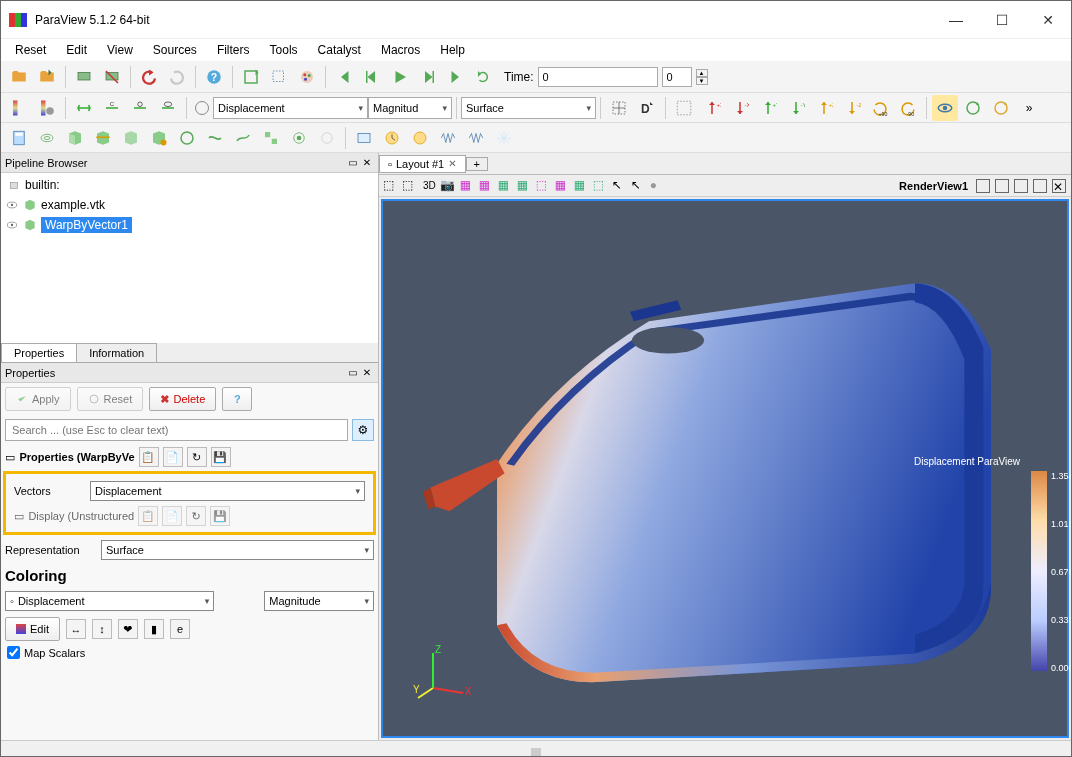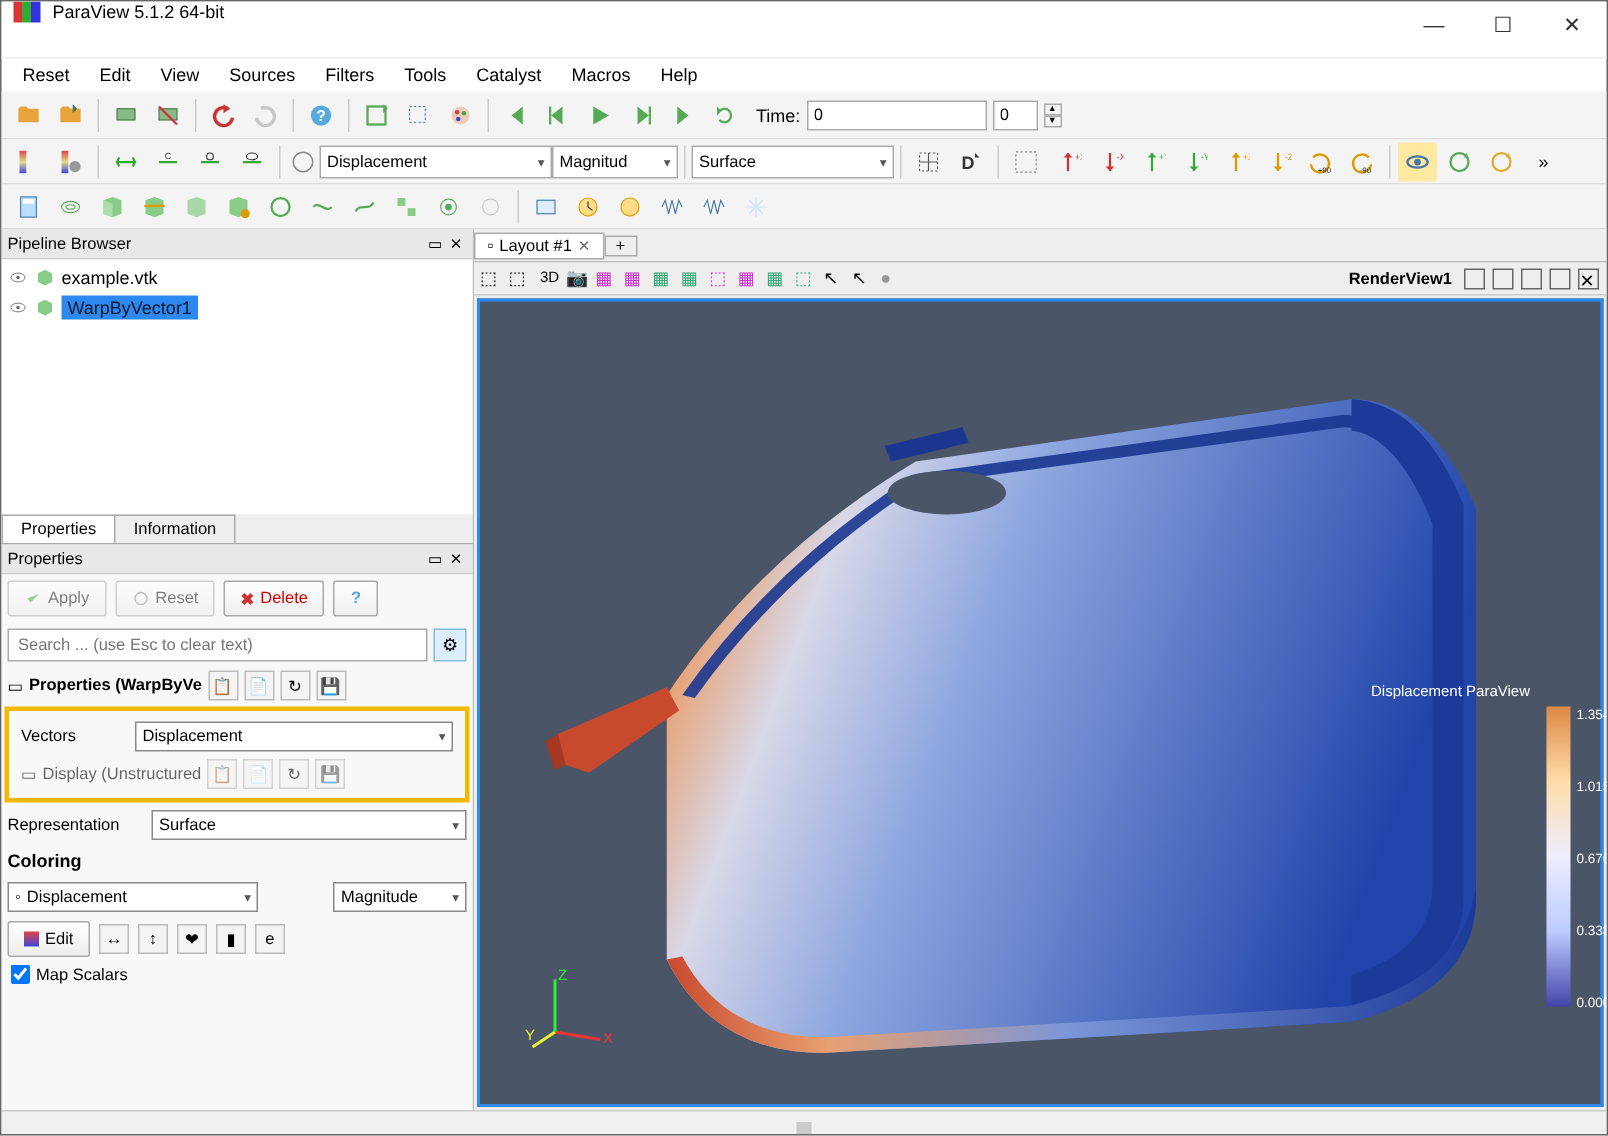--- a/index.html
+++ b/index.html
@@ -1,58 +1,58 @@
 <!DOCTYPE html>
 <html><head>
 <meta charset="utf-8">
 <style>
 * { box-sizing: border-box; margin: 0; padding: 0; font-family: "Segoe UI", Tahoma, sans-serif; }
 body { background: #fff; font-size: 12px; color: #000; overflow: hidden; width: 1072px; height: 757px; border: 1px solid #666; }
-.titlebar { height: 38px; display: flex; align-items: flex-start; padding: 0 0 0 8px; background: #fff; border-bottom: 1px solid #eee; }
+.titlebar { height: 38px; display: flex; align-items: center; padding: 0 0 0 8px; background: #fff; border-bottom: 1px solid #eee; }
 .titlebar .logo { width: 18px; height: 14px; background: linear-gradient(90deg,#d33 33%,#3a3 33% 66%,#33d 66%); margin-right: 8px;}
 .titlebar .title { flex: 1; font-size: 12px; }
 .titlebar .winbtn { width: 46px; height: 30px; display: flex; align-items: center; justify-content: center; color: #333; font-size: 14px; }
 .menubar { height: 22px; display: flex; align-items: center; padding: 0 6px; gap: 4px; }
 .menubar span { padding: 2px 8px; }
 .toolbar { display: flex; align-items: center; padding: 1px 4px; border-bottom: 1px solid #ddd; background: #f4f4f4; flex-wrap: wrap; }
 .tbtn { width: 26px; height: 26px; display:flex; align-items:center; justify-content:center; margin: 1px; border-radius:2px; }
 .tbtn svg { width: 18px; height: 18px; }
 .sep { width: 1px; height: 22px; background: #ccc; margin: 0 4px;}
 .combo { height: 22px; border: 1px solid #aaa; background: #fff; padding: 0 18px 0 4px; font-size: 11px; position: relative; display: flex; align-items: center; }
 .combo::after { content:"▾"; position: absolute; right: 4px; font-size:9px; color:#555;}
 .time-box { display:flex; align-items:center; gap:4px; margin-left:6px;}
 .time-box input { height:20px; border:1px solid #aaa; padding:0 4px; font-size:11px; }
 .main { display: flex; height: calc(100% - 30px - 22px - 32px - 30px - 30px - 24px); }
-.left { width: 315px; display:flex; flex-direction:column; border-right:1px solid #bbb; }
+.left { width: 378px; display:flex; flex-direction:column; border-right:1px solid #bbb; }
 .panel-hdr { background:#e8e8e8; height:20px; display:flex; align-items:center; padding:0 4px; font-size:11px; border-bottom:1px solid #ccc; }
 .panel-hdr .spacer{flex:1}
 .panel-hdr .pbtn{width:14px;height:14px;display:flex;align-items:center;justify-content:center;font-size:10px;}
 .pipeline { flex:0 0 170px; background:#fff; overflow:auto; padding:2px; }
 .tree-item{display:flex;align-items:center;height:20px;gap:4px;padding-left:4px;}
 .tree-item.l1{padding-left:24px;}
 .eye{width:14px;height:14px;color:#555;}
 .cube-ico{width:14px;height:14px;}
-.tree-item.selected span.label{background:#2d89ef;color:#0f172a;padding:1px 4px;}
+.tree-item.selected span.label{background:#2d89ef;color:#ffffff;padding:1px 4px;}
 .tabs{display:flex;border-bottom:1px solid #aaa;background:#eee;}
 .tab{padding:3px 12px;border:1px solid #aaa;border-bottom:none;background:#fff;font-size:11px;margin-right:-1px;}
 .tab.inactive{background:#eee;}
 .props{flex:1;overflow:auto;background:#f8f8f8;}
 .props-row{display:flex;gap:6px;padding:4px;}
 .btn{border:1px solid #aaa;background:linear-gradient(#fff,#eee);height:24px;padding:0 10px;display:flex;align-items:center;gap:4px;font-size:11px;border-radius:2px;}
 .btn.del{color:#c00;}
 .search{display:flex;padding:4px;gap:4px;}
 .search input{flex:1;height:22px;border:1px solid #aaa;padding:0 6px;color:#999;font-size:11px;}
 .gear{width:22px;height:22px;border:1px solid #8bd;background:#def;display:flex;align-items:center;justify-content:center;}
 .section-hdr{display:flex;align-items:center;padding:2px 4px;gap:4px;font-size:11px;}
 .minibtn{width:20px;height:20px;border:1px solid #bbb;background:#f4f4f4;display:flex;align-items:center;justify-content:center;}
 .highlight-box{border:3px solid #f5b800;padding:4px;margin:2px;}
 .field-row{display:flex;align-items:center;padding:3px 4px;gap:6px;font-size:11px;}
 .field-row label{width:70px;}
 .field-row .combo, .field-row input.txt{flex:1;height:20px;border:1px solid #888;padding:0 4px;font-size:11px;background:#fff;}
-.subhdr{font-weight:bold;padding:4px;font-size:12px;}
+.subhdr{font-weight:bold;padding:4px;font-size:15px;}
 .chk{display:flex;align-items:center;gap:4px;padding:2px 6px;font-size:11px;}
 .right{flex:1;display:flex;flex-direction:column;background:#ececec;}
 .layout-tabs{height:22px;display:flex;align-items:center;background:#eee;border-bottom:1px solid #bbb;}
 .layout-tab{padding:2px 8px;border:1px solid #aaa;background:#fff;font-size:11px;display:flex;align-items:center;gap:4px;}
 .layout-tab .x{font-size:10px;color:#666;}
 .plus-tab{width:22px;text-align:center;border:1px solid #aaa;background:#eee;font-size:11px;}
 .view-toolbar{height:22px;display:flex;align-items:center;padding:0 4px;gap:3px;background:#eee;border-bottom:1px solid #ccc;}
 .view-toolbar .mini{width:16px;height:16px;}
 .view-toolbar .rvlabel{margin-left:auto;font-weight:bold;font-size:11px;margin-right:4px;}
 .sqbtn{width:14px;height:14px;border:1px solid #666;margin:0 1px;}
@@ -452,20 +452,26 @@
 <div class="main">
 
   <div class="left">
     <div class="panel-hdr">
       <span>Pipeline Browser</span>
       <span class="spacer"></span>
       <span class="pbtn">▭</span>
       <span class="pbtn">✕</span>
     </div>
     <div class="pipeline">
+      <div class="tree-item">
+        <svg class="cube-ico" viewBox="0 0 24 24">
+            <rect x="6" y="8" width="12" height="10" fill="#ddd" stroke="#888"></rect>
+          </svg>
+        <span class="label">builtin:</span>
+      </div>
       <div class="tree-item l1">
         <svg class="eye" viewBox="0 0 24 24" style="margin-left:-22px;">
             <ellipse cx="12" cy="12" rx="8" ry="5" fill="none" stroke="#666"></ellipse>
             <circle cx="12" cy="12" r="2" fill="#666"></circle>
           </svg>
         <svg class="cube-ico" viewBox="0 0 24 24">
             <path fill="#8c8" d="M4 7l8-4 8 4v10l-8 4-8-4z"></path>
           </svg>
         <span class="label">example.vtk</span>
       </div>

